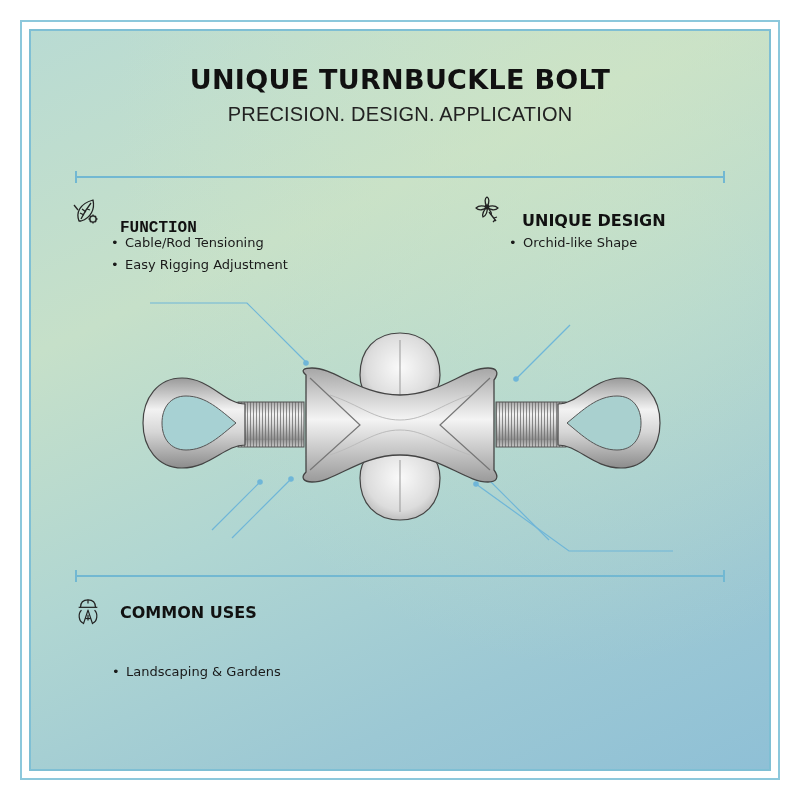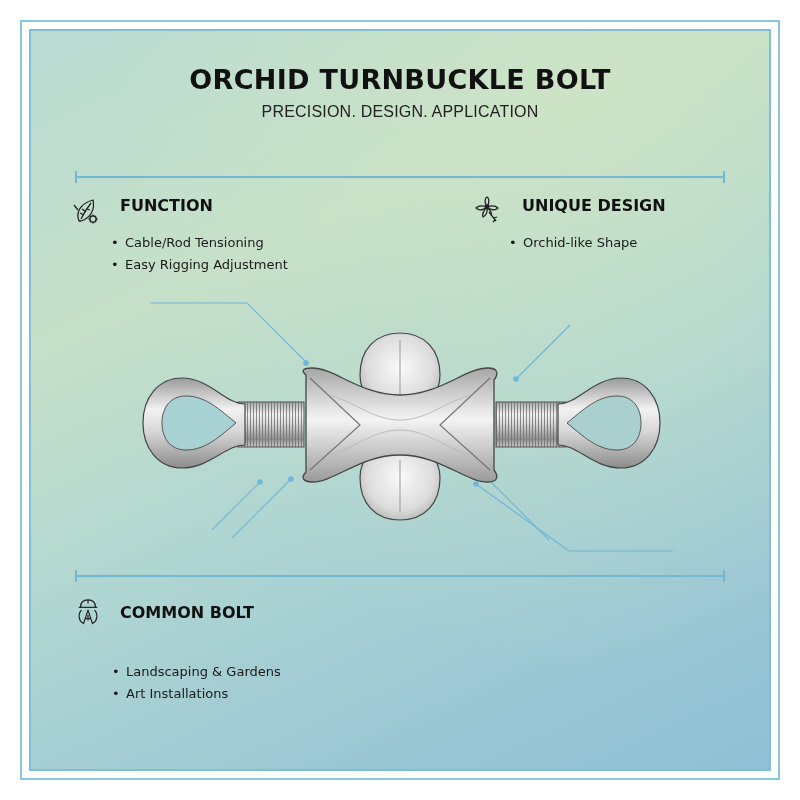--- a/index.html
+++ b/index.html
@@ -22,21 +22,21 @@
     pointer-events: none;
   }
 
   .title {
     position: absolute; left: 0; top: 64px; width: 800px; text-align: center;
     font-family: "DejaVu Sans", sans-serif; font-weight: bold; font-size: 27px; letter-spacing: 0.3px; color: #111;
     z-index: 2;
   }
   .subtitle {
     position: absolute; left: 0; top: 103px; width: 800px; text-align: center;
-    font-family: "Liberation Sans", sans-serif; font-size: 16px; color: #222; letter-spacing: 0.2px;
+    font-family: "Liberation Sans", sans-serif; font-size: 20px; color: #222; letter-spacing: 0.2px;
     z-index: 2;
   }
 
   .divider {
     position: absolute; left: 75px; width: 650px; height: 2px; background: #72b8d2; z-index: 2;
   }
   .divider::before, .divider::after {
     content: ""; position: absolute; top: -5px; width: 2px; height: 12px; background: #72b8d2;
   }
   .divider::before { left: 0; }
@@ -58,79 +58,78 @@
   }
 
   .illustration { position: absolute; left: 0; top: 0; width: 800px; height: 800px; z-index: 1; }
 </style>
 </head>
 <body>
 
 <div class="outer-frame"></div>
 <div class="panel"></div>
 
-<h1 class="title">ORCHID TURNBUCKLE BOLT</h1>
+<h1 class="title">UNIQUE TURNBUCKLE BOLT</h1>
 <div class="subtitle">PRECISION. DESIGN. APPLICATION</div>
 
 <div class="divider" style="top:176px;"></div>
 <div class="divider" style="top:575px;"></div>
 
 <div class="section" style="left:0;top:0;">
   <svg class="section-icon" style="left:73px;top:197px;" viewBox="0 0 26 28">
     <g fill="none" stroke="#222" stroke-width="1.3" stroke-linejoin="round">
       <path d="M6 24 C3 16 6 7 20 3 C22 12 18 21 8 24 Z"></path>
       <path d="M8 22 C11 16 14 11 18 6"></path>
       <path d="M11 18 l-4 -2 M13 15 l-4 -3 M14 12 l3 1"></path>
       <path d="M1 8 l4 5"></path>
       <circle cx="20" cy="22" r="3.2"></circle>
       <path d="M20 17.5v2 M20 24.5v2 M15.5 22h2 M22.5 22h2 M17 19l1.3 1.3 M21.7 23.7l1.3 1.3 M23 19l-1.3 1.3 M17 25l1.3 -1.3"></path>
     </g>
   </svg>
-  <div class="section-title" style="left:120px;top:196px;">FUNCTION</div>
+  <div class="section-title" style="left:120px;top:219px;font-family:Liberation Mono, monospace;">FUNCTION</div>
   <ul class="bullets" style="left:111px;top:232px;">
     <li>Cable/Rod Tensioning</li>
     <li>Easy Rigging Adjustment</li>
   </ul>
 </div>
 
 <div class="section" style="left:0;top:0;">
   <svg class="section-icon" style="left:474px;top:196px;" viewBox="0 0 26 28">
     <g fill="none" stroke="#222" stroke-width="1.3" stroke-linejoin="round">
       <path d="M13 11 C10 6 11 2 13 1 C15 2 16 6 13 11 Z"></path>
       <path d="M13 11 C8 9 4 10 2 12 C5 15 10 14 13 11 Z"></path>
       <path d="M13 11 C18 9 22 10 24 12 C21 15 16 14 13 11 Z"></path>
       <path d="M13 11 C10 14 8 18 9 21 C12 20 14 15 13 11 Z"></path>
       <path d="M13 11 C16 14 18 17 17 19"></path>
       <circle cx="13" cy="11" r="1.8"></circle>
       <path d="M15 16 L22 25"></path>
       <path d="M20 22 l3 -1 M21 24 l-2 2"></path>
     </g>
   </svg>
-  <div class="section-title" style="left:522px;top:196px;">UNIQUE DESIGN</div>
+  <div class="section-title" style="left:522px;top:211px;">UNIQUE DESIGN</div>
   <ul class="bullets" style="left:509px;top:232px;text-align:right;">
     <li>Orchid-like Shape</li>
   </ul>
 </div>
 
 <div class="section" style="left:0;top:0;">
   <svg class="section-icon" style="left:75px;top:598px;" viewBox="0 0 26 30">
     <g fill="none" stroke="#222" stroke-width="1.3" stroke-linejoin="round">
       <path d="M5 10 C5 4 9 2 13 2 C17 2 21 4 21 10"></path>
       <path d="M3 10 H23"></path>
       <path d="M13 2 V6"></path>
       <path d="M6 13 C2 17 3 25 8 27 M20 13 C24 17 23 25 18 27"></path>
       <path d="M8 28 L13 13 L18 28"></path>
       <path d="M10 22 H16"></path>
       <path d="M13 18 V24"></path>
     </g>
   </svg>
-  <div class="section-title" style="left:120px;top:603px;">COMMON BOLT</div>
+  <div class="section-title" style="left:120px;top:603px;">COMMON USES</div>
   <ul class="bullets" style="left:112px;top:645px;margin-top:16px;">
     <li>Landscaping &amp; Gardens</li>
-    <li>Art Installations</li>
   </ul>
 </div>
 
 <svg class="illustration" viewBox="0 0 800 800">
   <defs>
     <linearGradient id="metalV" x1="0" y1="0" x2="0" y2="1">
       <stop offset="0" stop-color="#9a9a9a"></stop>
       <stop offset="0.35" stop-color="#f2f2f2"></stop>
       <stop offset="0.6" stop-color="#d6d6d6"></stop>
       <stop offset="1" stop-color="#8c8c8c"></stop>

